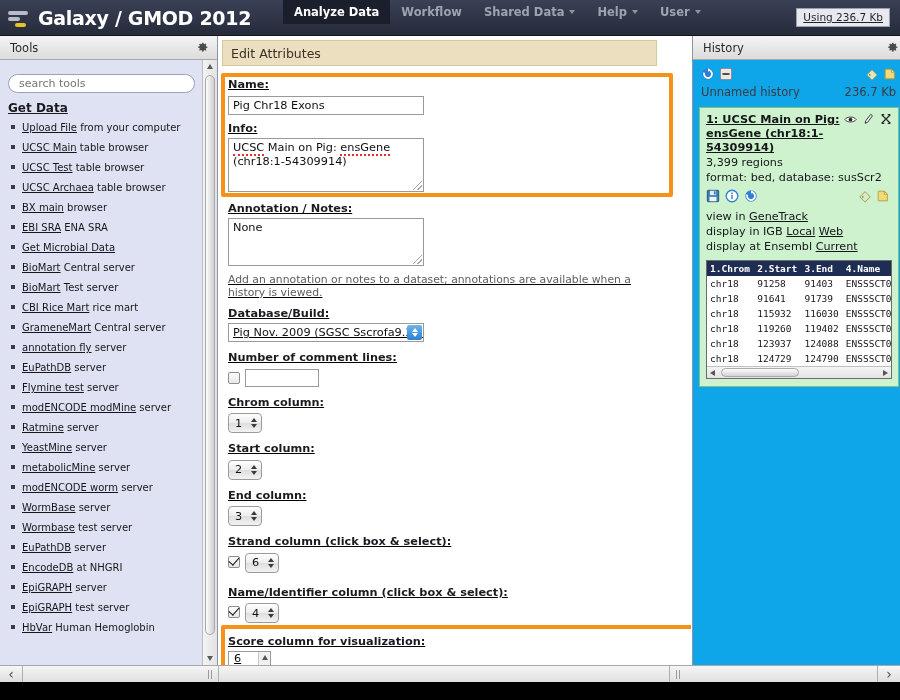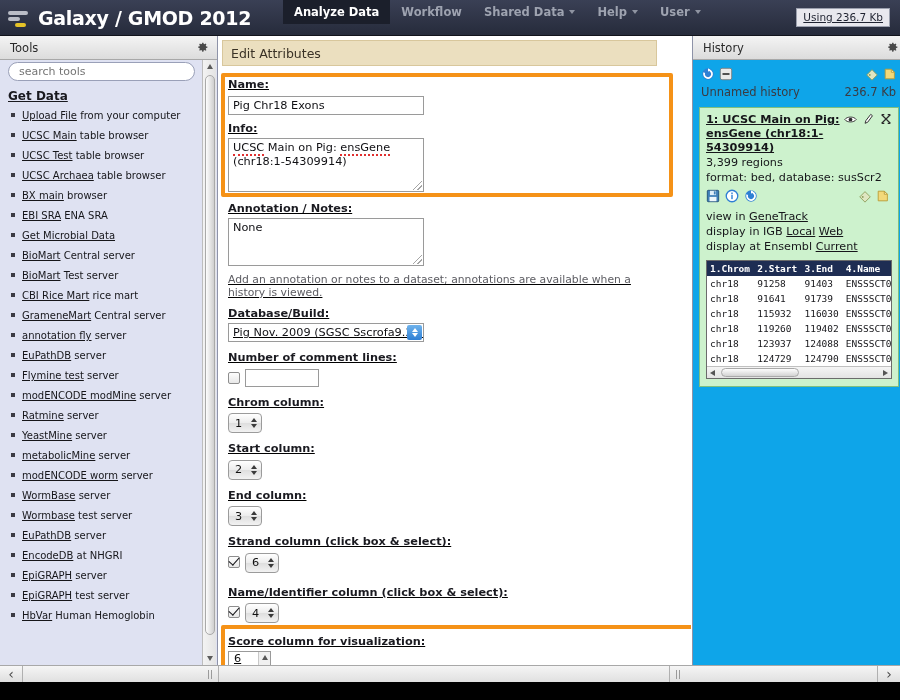--- a/index.html
+++ b/index.html
@@ -71,21 +71,21 @@
     display: flex; align-items: center;
   }
   #tool-header .title { font-size: 11.5px; color: #2b2b2b; margin-left: 10px; font-weight: normal; }
   .gear {
     position: absolute; right: 8px; top: 5px; width: 13px; height: 13px; cursor: pointer;
   }
   #tool-body {
     position: absolute; left: 0; top: 24px; width: 203px; height: 605px;
     overflow: hidden; padding: 0;
   }
-  #search-tools-wrap { padding: 0 8px 4px 8px; }
+  #search-tools-wrap { padding: 12px 8px 4px 8px; }
   #search-tools {
     width: 100%; height: 19px; border: 1px solid #9aa0b8; border-radius: 10px;
     background: #fff; font-size: 11px; color: #777; padding: 1px 10px;
     font-family: "DejaVu Sans", "Liberation Sans", sans-serif;
     outline: none;
   }
   #tool-section-title {
     font-size: 12px; font-weight: bold; color: #19191f; text-decoration: underline;
     margin: 4px 0 3px 8px; cursor: pointer;
   }

